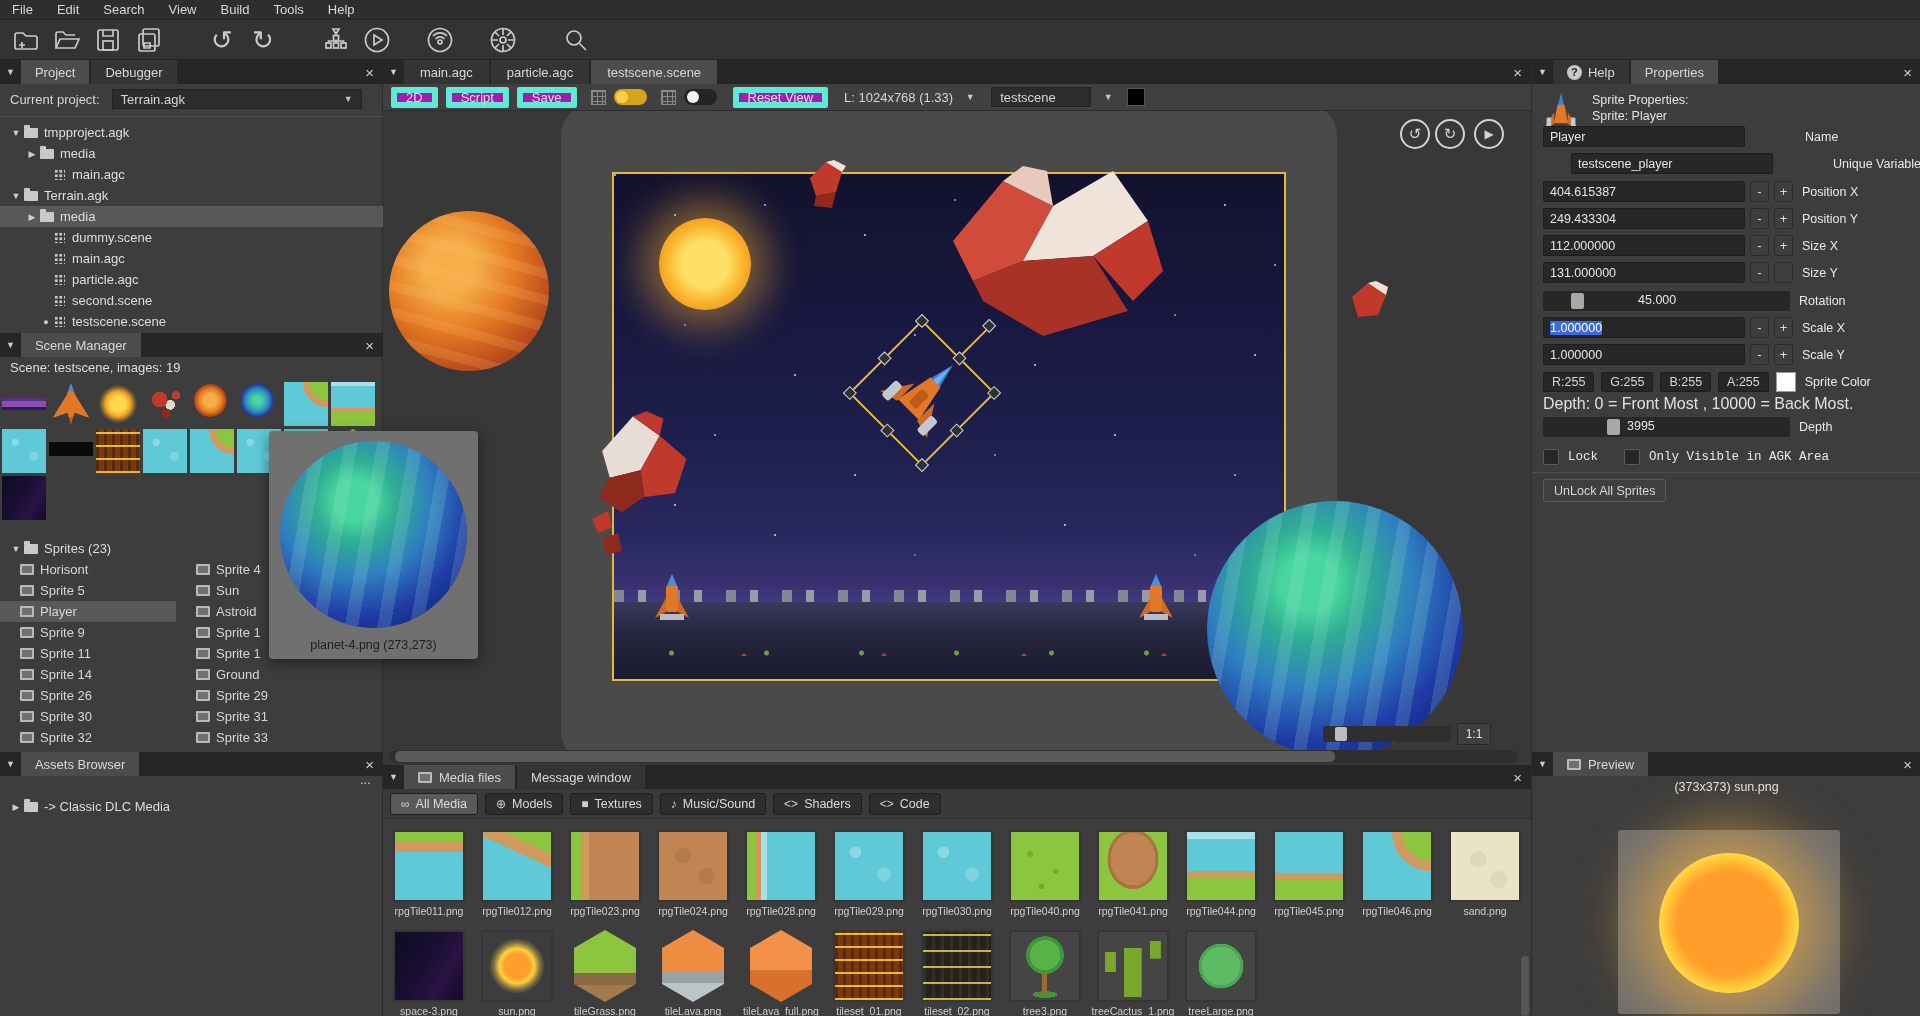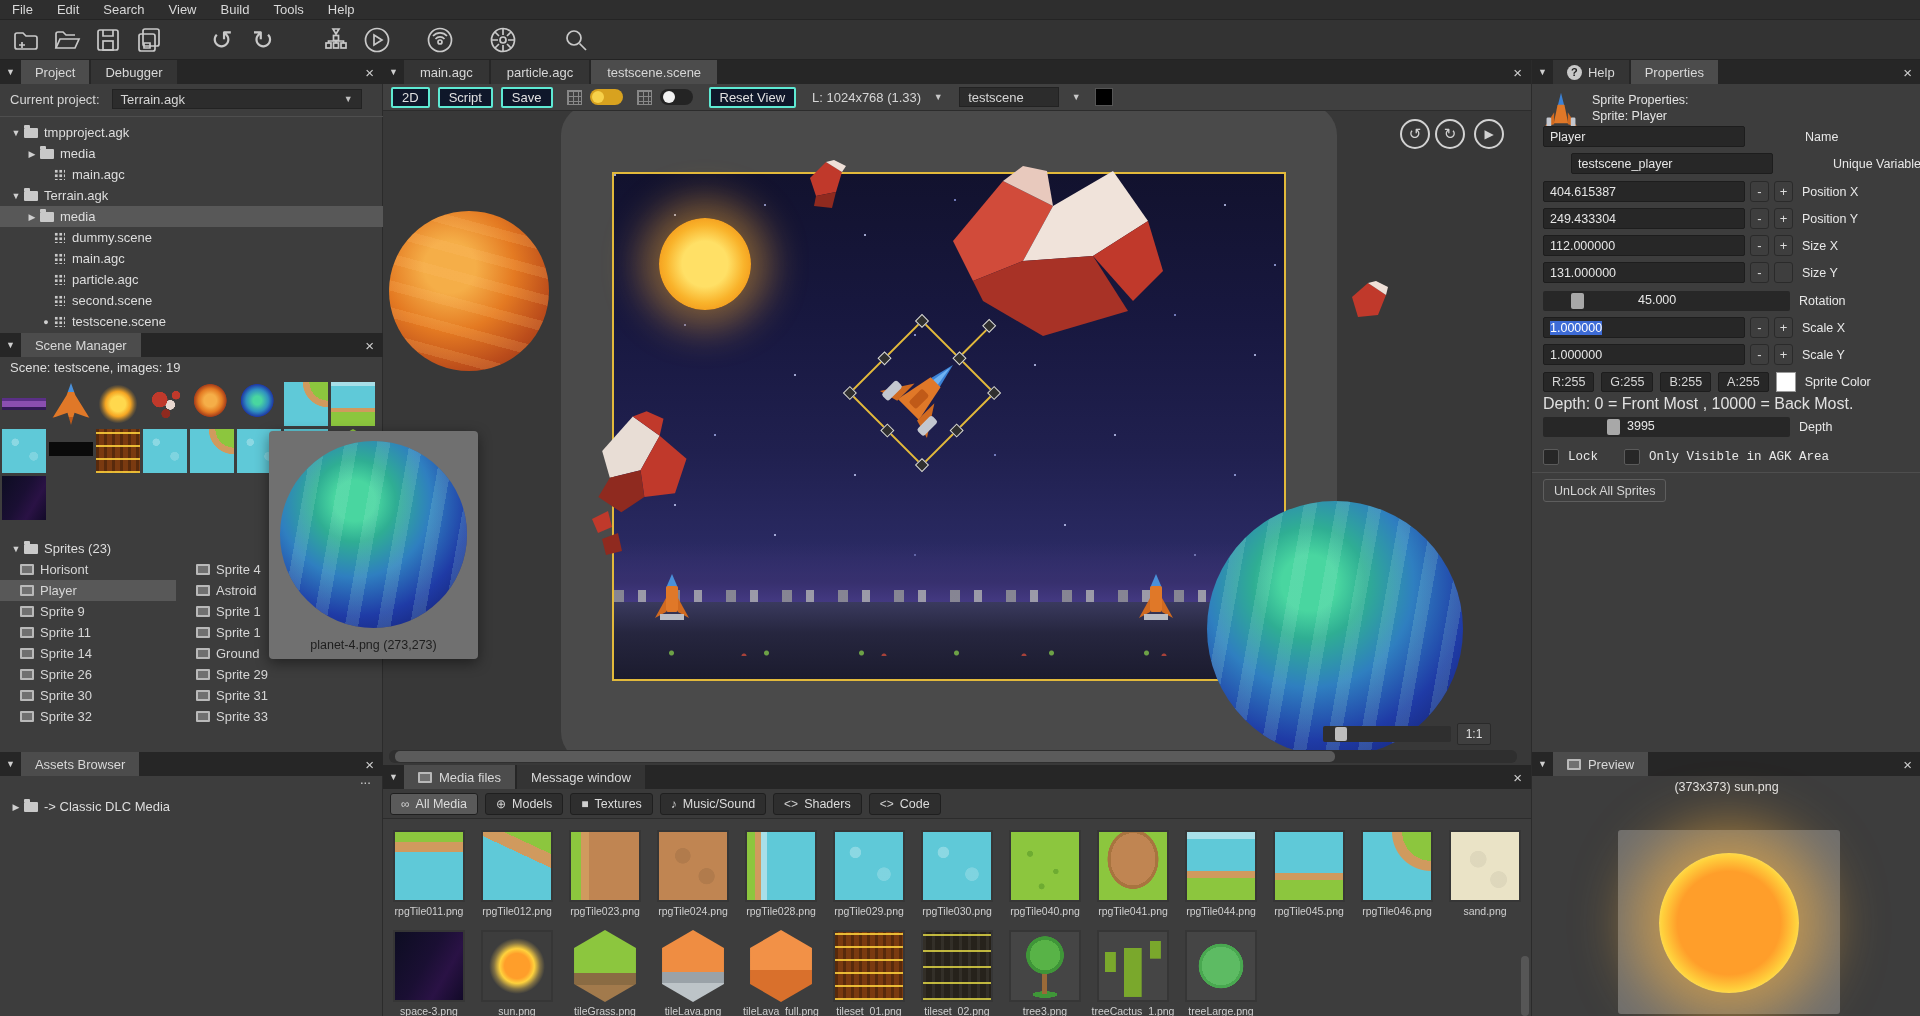--- a/index.html
+++ b/index.html
@@ -52,21 +52,21 @@
   .sp-cell.right { width:187px; padding-left:20px; }
   .sp-cell.sel { background:#585858; }
   .sp-icon { width:14px; height:11px; background:#b9b9b9; border-radius:1px; margin-right:6px; position:relative; flex:none; }
   .sp-icon::after { content:""; position:absolute; inset:2px 2px 2px 2px; background:#707070; }
   
   #editor-tabs { left:383px; width:1148px; top:60px; }
   .etab { height:24px; display:flex; align-items:center; padding:0 16px; background:#343434; margin-right:2px; font-size:13px; }
   .etab.active { background:#4c4c4c; }
   #scene-toolbar { position:absolute; left:383px; top:84px; width:1148px; height:27px; background:#404040;
      border-bottom:1px solid #2c2c2c; display:flex; align-items:center; font-size:13px; }
-  .st-btn { height:21px; padding:0 9px; background:#0f172a; border:2px solid #5eead4; border-radius:2px;
+  .st-btn { height:21px; padding:0 9px; background:#a21caf; border:6px solid #5eead4; border-radius:2px;
      display:flex; align-items:center; margin-left:8px; color:#e0e0e0; }
   .tgrid { width:15px; height:15px; margin-left:14px; border:1px solid #9a9a9a;
      background-image:linear-gradient(#9a9a9a 1px,transparent 1px),linear-gradient(90deg,#9a9a9a 1px,transparent 1px);
      background-size:5px 5px; opacity:.8; }
   .toggle { width:33px; height:16px; border-radius:8px; position:relative; margin-left:8px; }
   .toggle.on { background:#d8a21f; } .toggle.on::after { content:""; position:absolute; left:2px; top:2px; width:12px; height:12px; border-radius:50%; background:#f7d14a; }
   .toggle.off { background:#242424; } .toggle.off::after { content:""; position:absolute; left:3px; top:2px; width:12px; height:12px; border-radius:50%; background:#f2f2f2; }
   .dd-box { width:18px; height:18px; margin-left:8px; display:flex; align-items:center; justify-content:center; font-size:9px; color:#c9c9c9; }
   .scene-select { width:100px; height:20px; margin-left:12px; background:#2c2c2c; border:1px solid #222; display:flex; align-items:center; padding:0 8px; }
   #bg-swatch { width:18px; height:18px; background:#000; border:1px solid #555; margin-left:10px; }
@@ -435,20 +435,30 @@
             <div class="sp-cell left">
               <span class="sp-icon"></span>
               <span>Horisont</span>
             </div>
             <div class="sp-cell right">
               <span class="sp-icon"></span>
               <span>Sprite 4</span>
             </div>
           </div>
 
+          <div class="sp-row">
+            <div class="sp-cell left">
+              <span class="sp-icon"></span>
+              <span>Sprite 5</span>
+            </div>
+            <div class="sp-cell right">
+              <span class="sp-icon"></span>
+              <span>Sun</span>
+            </div>
+          </div>
 
           <div class="sp-row">
             <div class="sp-cell left sel">
               <span class="sp-icon"></span>
               <span>Player</span>
             </div>
             <div class="sp-cell right">
               <span class="sp-icon"></span>
               <span>Astroid</span>
             </div>

